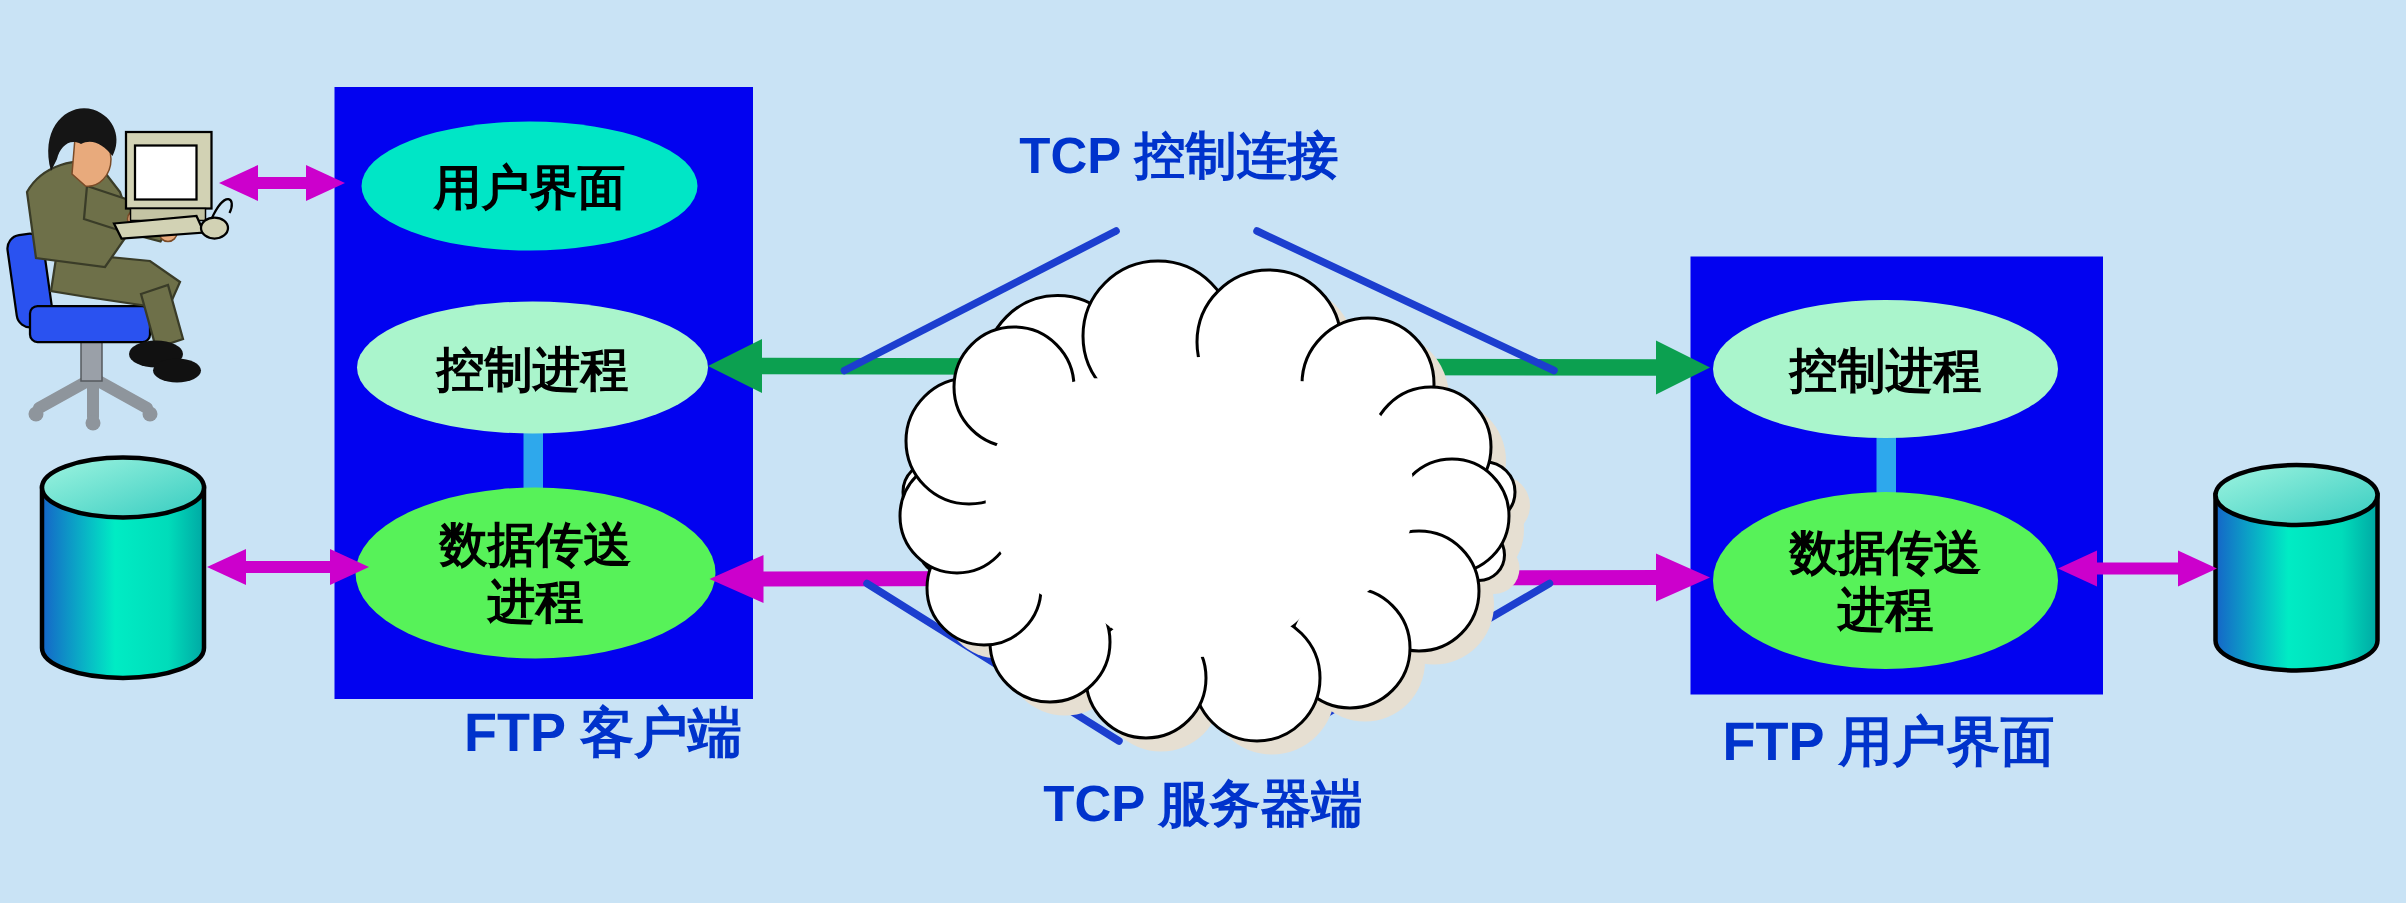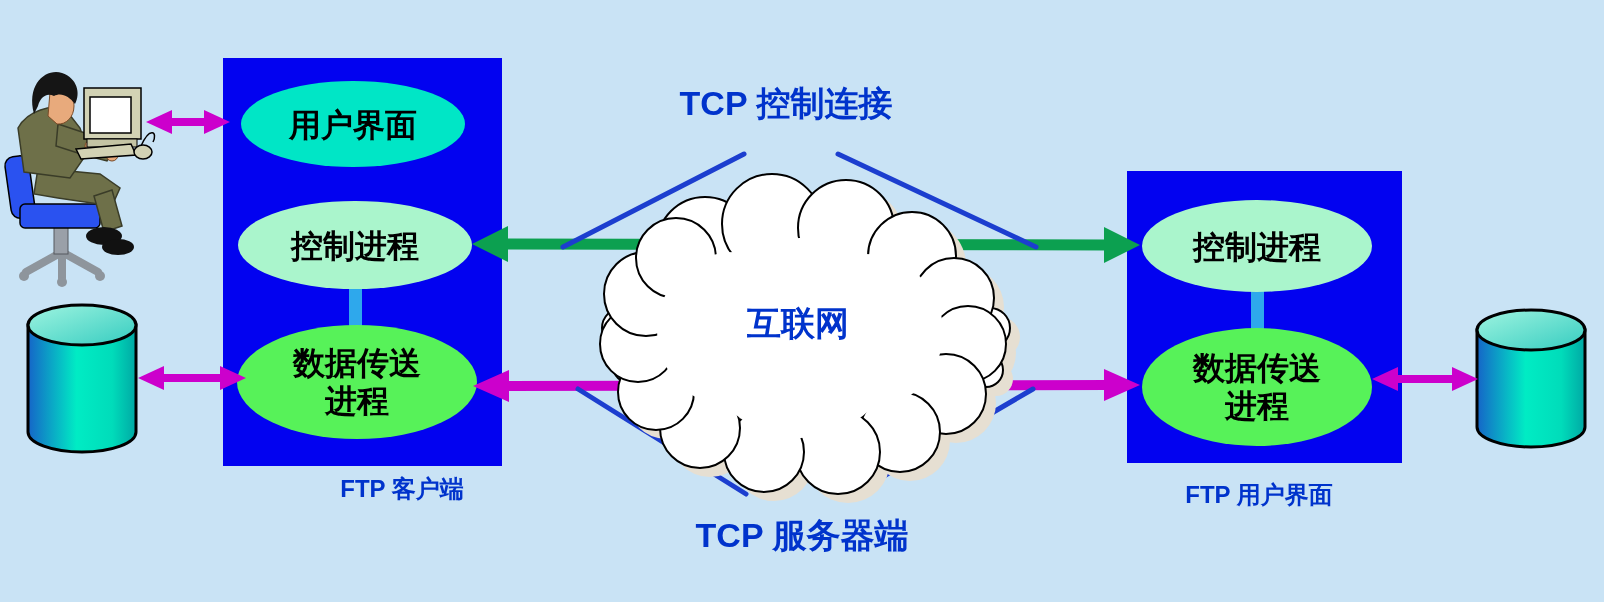--- a/index.html
+++ b/index.html
@@ -8,21 +8,21 @@
     background:#c9e3f5;
     font-family:"Liberation Sans","DejaVu Sans",sans-serif;
   }
   .stage svg{position:absolute;left:0;top:0;}
   .lbl{
     position:absolute;transform:translate(-50%,-50%);
     white-space:nowrap;font-weight:bold;text-align:center;
   }
   .lbl-node{font-size:32px;color:#000;line-height:38px;}
   .lbl-blue{font-size:34px;color:#0033cc;text-align:right;}
-  .lbl-title{font-size:24px;color:#0033cc;}
+  .lbl-title{font-size:36px;color:#0033cc;}
 </style>
 </head>
 <body>
 
 <div class="stage">
 
 <svg width="1604" height="602" viewBox="0 0 1604 602">
   <defs>
     <linearGradient id="cylBody" x1="0" y1="0" x2="1" y2="0">
       <stop offset="0" stop-color="#1565c8"></stop>
@@ -194,15 +194,14 @@
 <div class="lbl lbl-node" style="left:1257px;top:387px;">
   <div>数据传送</div>
   <div>进程</div>
 </div>
 
 <div class="lbl lbl-title" style="left:402px;top:489px;">FTP 客户端</div>
 <div class="lbl lbl-title" style="left:1259px;top:495px;">FTP 用户界面</div>
 
 <div class="lbl lbl-blue" style="left:786px;top:104px;">TCP 控制连接</div>
 <div class="lbl lbl-blue" style="left:802px;top:536px;">TCP 服务器端</div>
-<div class="lbl lbl-blue" style="left:798px;top:324px;">互联网</div>
 
 </div>
 
 </body></html>

